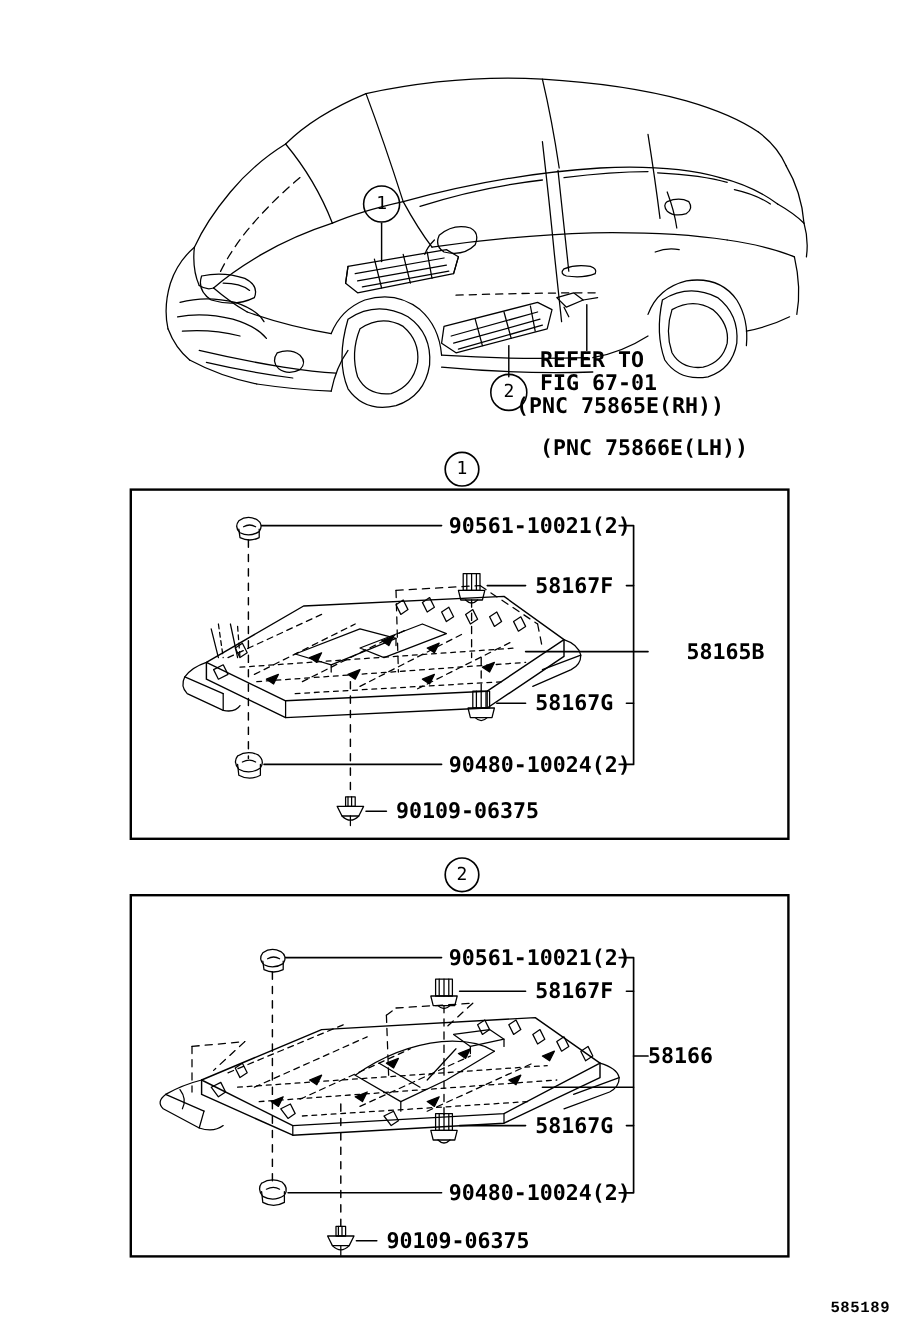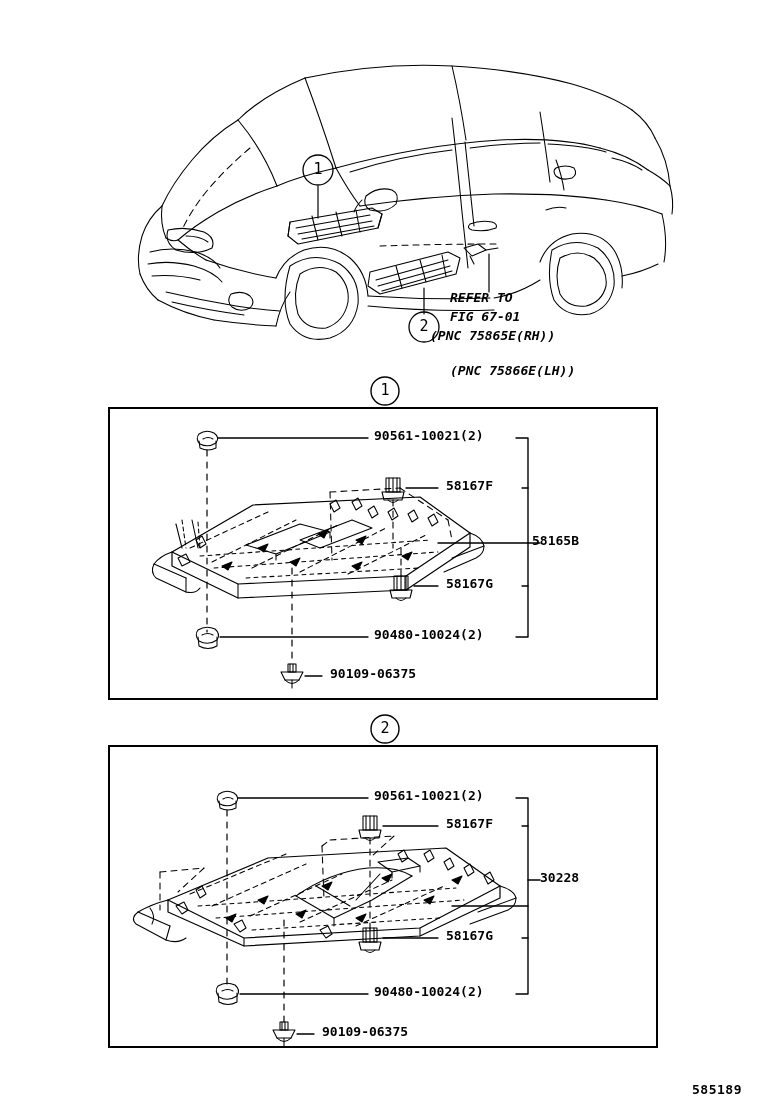--- a/index.html
+++ b/index.html
@@ -30,31 +30,31 @@
   }
   .lbl {
     position: absolute;
     font-family: "DejaVu Sans Mono", monospace;
     font-weight: bold;
     white-space: pre;
     line-height: 1.12;
     letter-spacing: 0px;
   }
   .lbl-part {
-    font-size: 13px;
+    font-size: 18px;
   }
   .lbl-refer {
-    font-size: 13px;
+    font-size: 18px;
     line-height: 1.15;
-    font-style: italic;
   }
   .lbl-sheetno {
     font-size: 13px;
     font-weight: bold;
     letter-spacing: 0.5px;
+    font-family: Liberation Mono, monospace;
   }
   .cnum {
     position: absolute;
     font-family: "DejaVu Sans Mono", monospace;
     font-size: 15px;
     font-weight: normal;
     text-align: center;
     line-height: 1;
   }
   .panel-box {
@@ -320,21 +320,21 @@
       <path d="M528 586 L522 586" stroke-width="1.3"></path>
       <path d="M528 543 L540 543" stroke-width="1.4"></path>
     </g>
   </svg>
 
   <div class="lbl lbl-part" style="left:374px; top:429px;">90561-10021(2)</div>
   <div class="lbl lbl-part" style="left:446px; top:479px;">58167F</div>
   <div class="lbl lbl-part" style="left:446px; top:577px;">58167G</div>
   <div class="lbl lbl-part" style="left:374px; top:628px;">90480-10024(2)</div>
   <div class="lbl lbl-part" style="left:330px; top:667px;">90109-06375</div>
-  <div class="lbl lbl-part" style="left:532px; top:534px;">58165B</div>
+  <div class="lbl lbl-part" style="left:572px; top:534px;">58165B</div>
 
   <svg class="layer" viewBox="0 0 760 1112">
     <circle cx="385" cy="729" r="14" fill="#fff" stroke="#000" stroke-width="1.4"></circle>
   </svg>
   <div class="cnum" style="left:375px; top:721px; width:20px;">2</div>
 
   <div class="panel-box" style="left:108px; top:745px; width:550px; height:303px;"></div>
 
   <svg class="layer" viewBox="0 0 760 1112">
     <g fill="none" stroke="#000" stroke-width="1.05" stroke-linecap="round" stroke-linejoin="round">
@@ -449,17 +449,17 @@
       <path d="M528 938 L522 938" stroke-width="1.3"></path>
       <path d="M528 880 L540 880" stroke-width="1.4"></path>
     </g>
   </svg>
 
   <div class="lbl lbl-part" style="left:374px; top:789px;">90561-10021(2)</div>
   <div class="lbl lbl-part" style="left:446px; top:817px;">58167F</div>
   <div class="lbl lbl-part" style="left:446px; top:929px;">58167G</div>
   <div class="lbl lbl-part" style="left:374px; top:985px;">90480-10024(2)</div>
   <div class="lbl lbl-part" style="left:322px; top:1025px;">90109-06375</div>
-  <div class="lbl lbl-part" style="left:540px; top:871px;">30228</div>
+  <div class="lbl lbl-part" style="left:540px; top:871px;">58166</div>
 
   <div class="lbl lbl-sheetno" style="left:692px; top:1083px;">585189</div>
 
 </div>
 
 </body></html>

